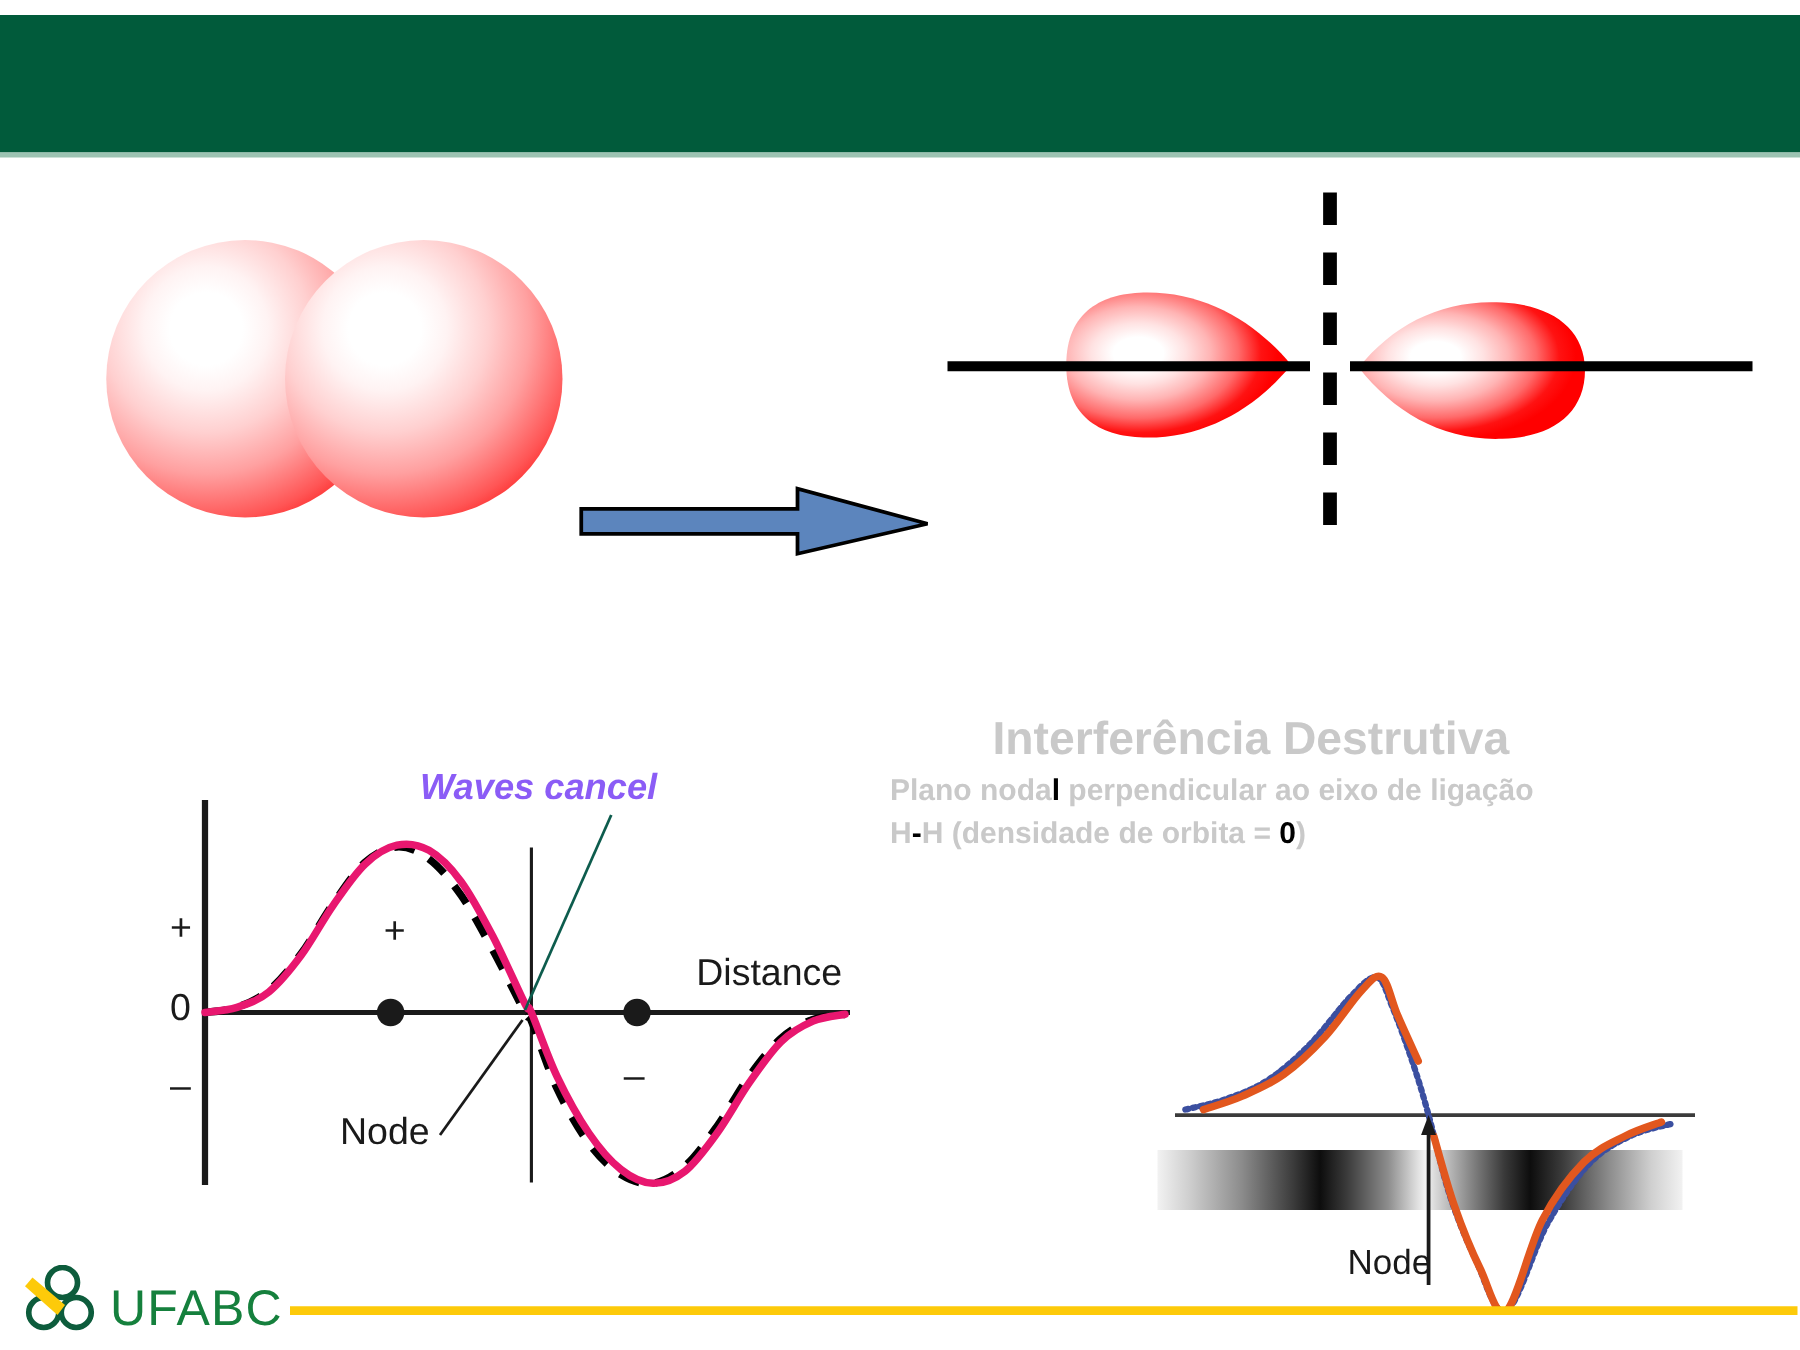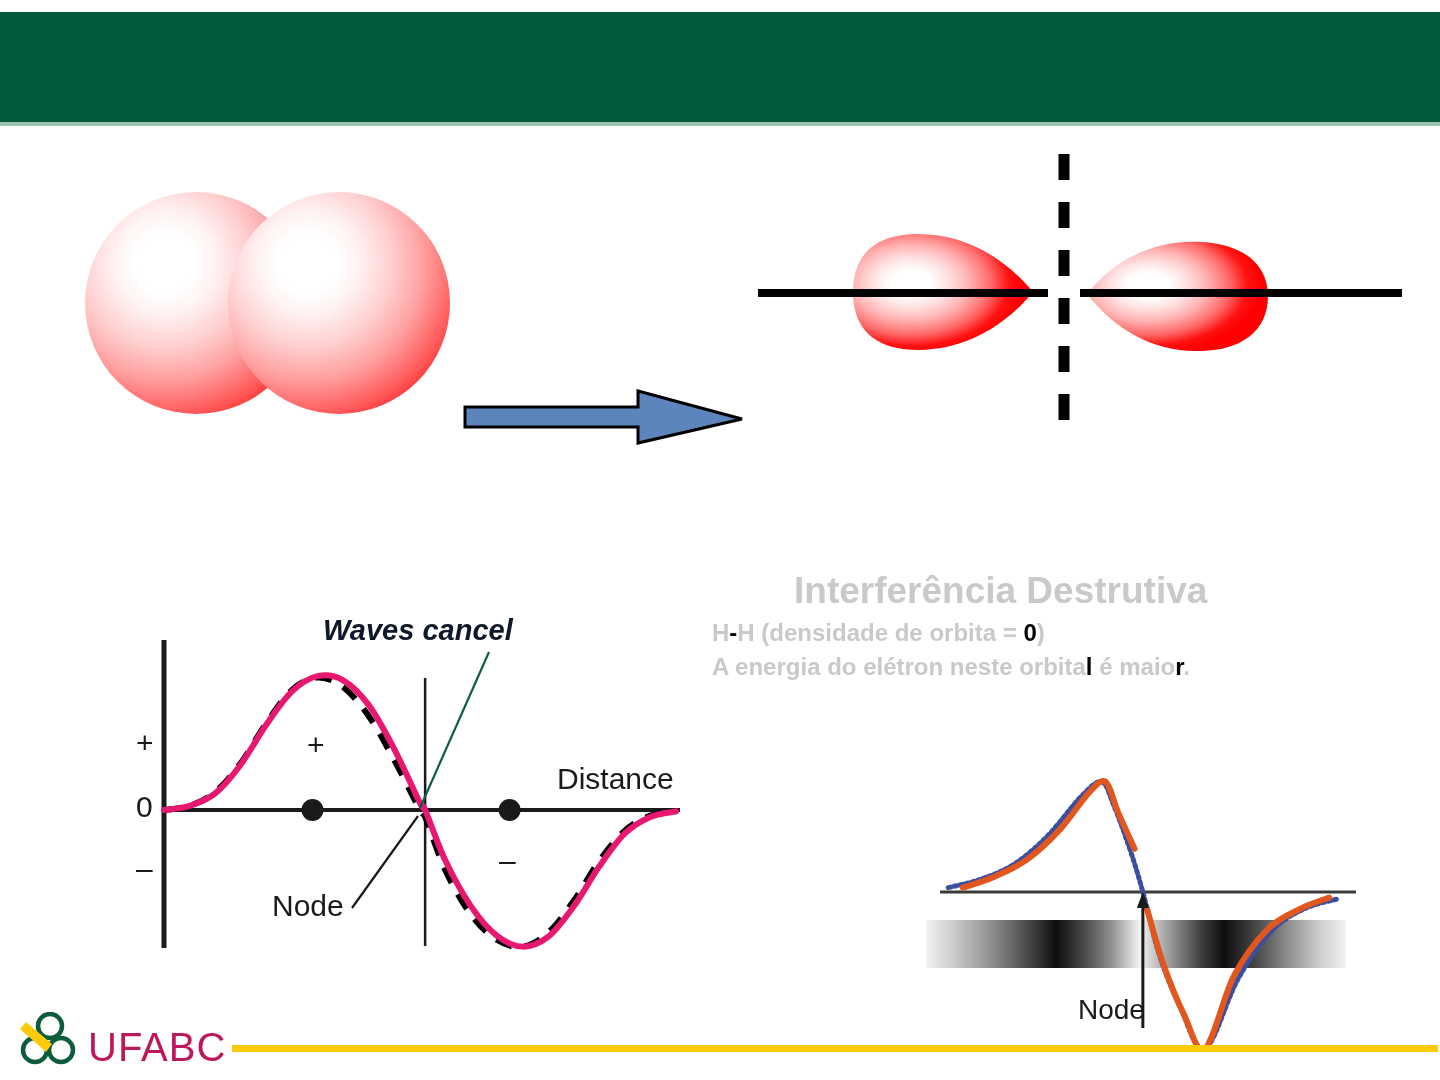--- a/index.html
+++ b/index.html
@@ -98,25 +98,25 @@
     width: 600px;
     height: 370px;
   }
   .chart-label {
     position: absolute;
     font-family: "Liberation Sans", sans-serif;
     color: #1a1a1a;
     white-space: nowrap;
   }
   #label-waves-cancel {
-    left: 203px; top: 6px;
+    left: 216px; top: 6px;
     font-size: 29px;
     font-style: italic;
     font-weight: bold;
-    color: #0f172a;
+    color: #8b5cf6;
   }
   #label-plus-axis   { left: 16px;  top: 118px; font-size: 30px; }
   #label-zero-axis   { left: 16px;  top: 182px; font-size: 30px; }
   #label-minus-axis  { left: 16px;  top: 244px; font-size: 30px; }
   #label-plus-region { left: 187px; top: 120px; font-size: 30px; }
   #label-minus-region{ left: 379px; top: 236px; font-size: 30px; }
   #label-distance    { left: 437px; top: 154px; font-size: 30px; }
   #label-node-left   { left: 152px; top: 281px; font-size: 30px; }
 
   
@@ -166,21 +166,21 @@
     left: 16px;
     bottom: 18px;
   }
   #footer-wordmark {
     position: absolute;
     left: 88px;
     bottom: 22px;
     font-size: 40px;
     font-weight: normal;
     letter-spacing: 1px;
-    color: #be185d;
+    color: #15803d;
   }
   #footer-rule {
     position: absolute;
     left: 232px;
     bottom: 40px;
     width: 1206px;
     height: 7px;
     background: #FDCA0A;
   }
 </style>
@@ -236,28 +236,28 @@
       <line x1="8" y1="147" x2="298" y2="147" stroke="#000000" stroke-width="8"></line>
       <line x1="330" y1="147" x2="652" y2="147" stroke="#000000" stroke-width="8"></line>
 
       <line x1="314" y1="8" x2="314" y2="282" stroke="#000000" stroke-width="11" stroke-dasharray="26 22"></line>
     </svg>
   </div>
 
   <div id="text-block">
     <div id="destructive-title">Interferência Destrutiva</div>
 
+    <div class="body-line">
+      <span>Plano noda</span><span class="hl">l</span><span> perpendicular ao eixo de ligação</span>
+    </div>
 
     <div class="body-line">
       <span>H</span><span class="hl">-</span><span>H (densidade de orbita = </span><span class="hl">0</span><span>)</span>
     </div>
 
-    <div class="body-line">
-      <span>A energia do elétron neste orbita</span><span class="hl">l</span><span> é maio</span><span class="hl">r</span><span>.</span>
-    </div>
   </div>
 
   <div id="left-chart">
 
     <svg id="left-chart-svg" width="600" height="370" viewBox="0 0 600 370">
 
       <line x1="44" y1="32" x2="44" y2="340" stroke="#1a1a1a" stroke-width="5"></line>
 
       <line x1="44" y1="202" x2="560" y2="202" stroke="#1a1a1a" stroke-width="4"></line>
 

